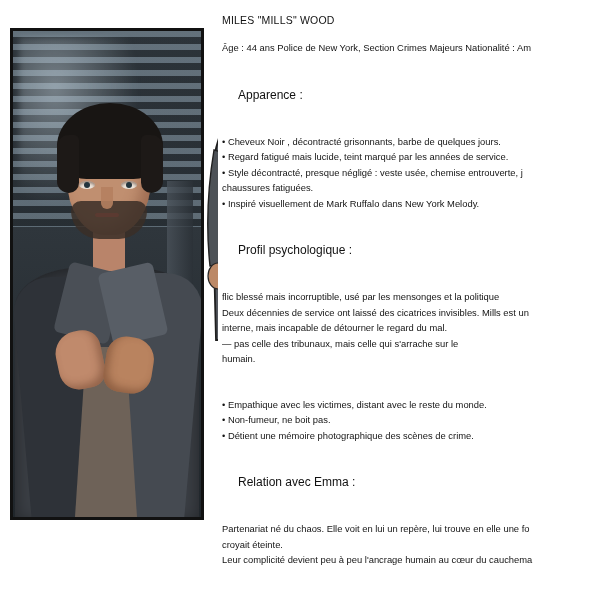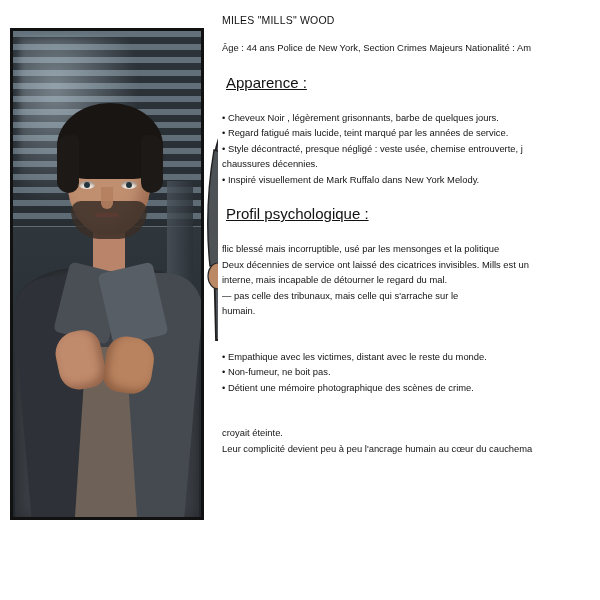--- a/index.html
+++ b/index.html
@@ -304,25 +304,24 @@
   }
   .line {
     font-size: 9.4px;
     line-height: 15.5px;
     margin: 0;
     white-space: nowrap;
     color: #141414;
   }
   .blank { height: 15px; }
   .section {
-    font-size: 15px;
+    font-size: 12px;
     line-height: 16px;
-    margin: 4px;
+    margin: 16px;
     color: #111;
-    text-decoration: underline;
   }
 </style>
 </head>
 <body>
 
 <div id="sheet">
 
   <div id="art-column">
 
     <div id="portrait-frame">
@@ -385,39 +384,41 @@
 
   <div id="text-column">
 
     <h1 class="doc-title">MILES "MILLS" WOOD</h1>
 
     <p class="line">Âge : 44 ans  Police de New York, Section Crimes Majeurs Nationalité : Am</p>
     <div class="blank"></div>
 
     <p class="section">Apparence :</p>
     <div class="blank"></div>
-    <p class="line">• Cheveux Noir , légèrement grisonnants, barbe de quelques jours.</p>
+    <p class="line">• Cheveux Noir , décontracté grisonnants, barbe de quelques jours.</p>
     <p class="line">• Regard fatigué mais lucide, teint marqué par les années de service.</p>
     <p class="line"> • Style décontracté, presque négligé : veste usée, chemise entrouverte, j</p>
-    <p class="line">chaussures décennies.</p>
+    <p class="line">chaussures fatiguées.</p>
     <p class="line">• Inspiré visuellement de Mark Ruffalo dans New York Melody.</p>
     <div class="blank"></div>
 
     <p class="section">Profil psychologique :</p>
     <div class="blank"></div>
     <p class="line"> flic blessé mais incorruptible, usé par les mensonges et la politique</p>
     <p class="line">Deux décennies de service ont laissé des cicatrices invisibles. Mills est un</p>
     <p class="line">interne, mais incapable de détourner le regard du mal.</p>
     <p class="line"> — pas celle des tribunaux, mais celle qui s'arrache sur le</p>
     <p class="line">humain.</p>
     <div class="blank"></div>
 
     <div class="blank"></div>
     <p class="line">• Empathique avec les victimes, distant avec le reste du monde.</p>
     <p class="line">• Non-fumeur, ne boit pas.</p>
     <p class="line">• Détient une mémoire photographique des scènes de crime.</p>
     <div class="blank"></div>
 
-    <div class="blank"></div>
+    <p class="section">Relation avec Emma :</p>
+    <div class="blank"></div>
+    <p class="line"> Partenariat né du chaos. Elle voit en lui un repère, lui trouve en elle une fo</p>
     <p class="line">croyait éteinte.</p>
     <p class="line">Leur complicité devient peu à peu l'ancrage humain au cœur du cauchema</p>
   </div>
 </div>
 
 </body></html>

